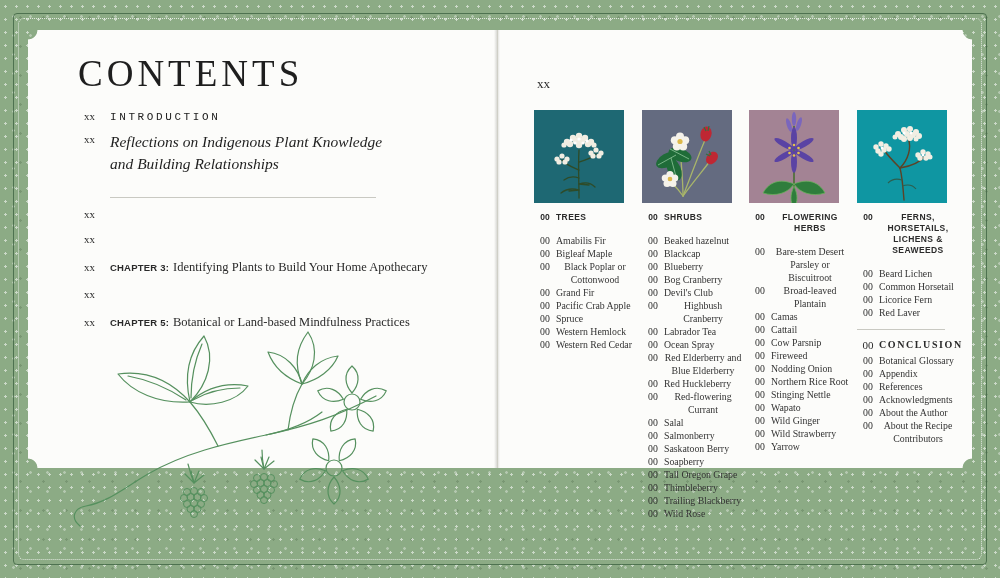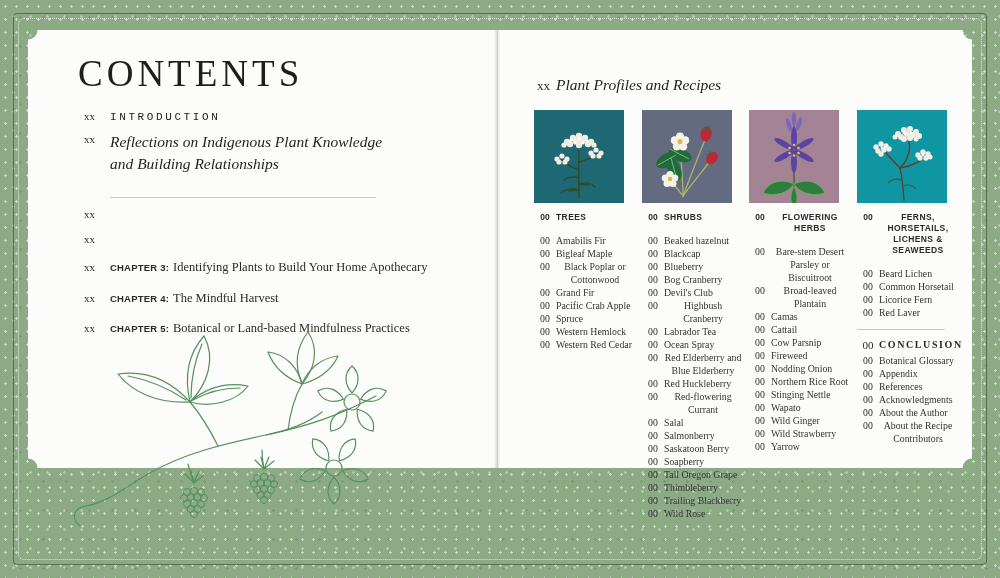--- a/index.html
+++ b/index.html
@@ -117,21 +117,20 @@
         <span class="num">xx</span>
       </li>
 
       <li>
         <span class="num">xx</span>
         <span class="ch-text"><span class="ch-label">CHAPTER 3:</span> <span class="ch-title">Identifying Plants to Build Your Home Apothecary</span></span>
       </li>
 
       <li>
         <span class="num">xx</span>
-        <span class="ch-text"><span class="ch-label">CHAPTER 4:</span> <span class="ch-title">The Mindful Harvest</span></span>
       </li>
 
       <li>
         <span class="num">xx</span>
         <span class="ch-text"><span class="ch-label">CHAPTER 5:</span> <span class="ch-title">Botanical or Land-based Mindfulness Practices</span></span>
       </li>
     </ul>
 
   <svg class="pl-art" viewBox="0 0 330 205">
     <g stroke="#55905e" stroke-width="1.2" fill="none" stroke-linecap="round" stroke-linejoin="round">
@@ -200,21 +199,20 @@
         <circle cx="198" cy="161" r="3.5"></circle>
         <circle cx="205" cy="162" r="3.5"></circle>
       <circle cx="194.5" cy="167" r="3.5"></circle>
         <circle cx="201.5" cy="167" r="3.5"></circle>
         <circle cx="198" cy="172" r="3.5"></circle>
     </g>
   </svg>
 
   <div class="row pr-head">
     <span class="num">xx</span>
-    <span class="title">Plant Profiles and Recipes</span>
   </div>
 
   <div class="col col-1">
     <div class="thumb" style="background-color: rgb(30, 104, 115);">
       <svg viewBox="0 0 88 93" width="90" height="93">
         <g fill="none" stroke="#2e4b28" stroke-width="1.3" stroke-linecap="round">
           <path d="M44,88 C44,72 43,56 44,40"></path>
           <path d="M44,60 C37,57 31,55 27,50"></path>
           <path d="M44,52 C51,50 57,48 61,44"></path>
           <path d="M44,80 C37,78 31,79 26,83 M44,80 l-10,1"></path>

